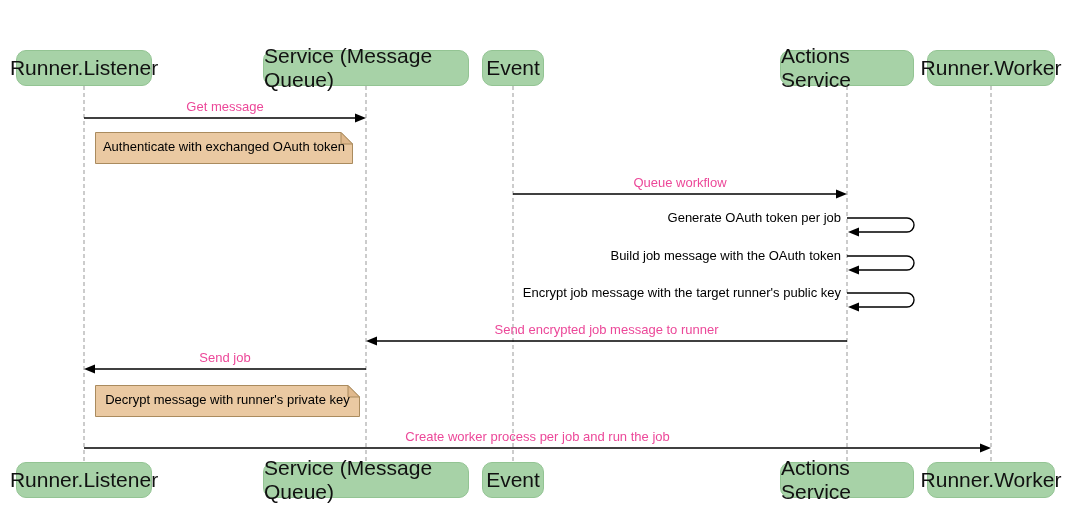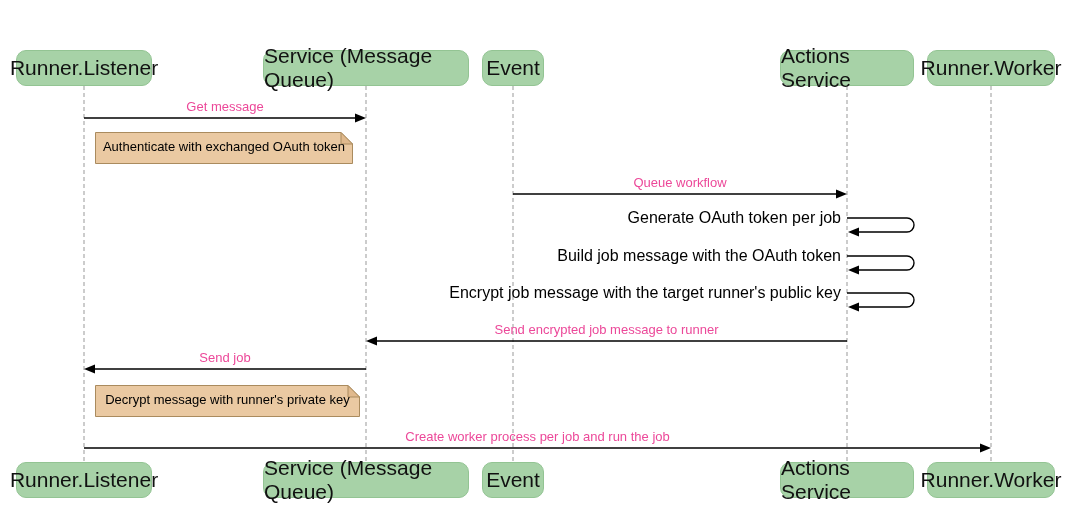--- a/index.html
+++ b/index.html
@@ -16,21 +16,21 @@
     position:absolute;height:36px;box-sizing:border-box;
     background:var(--actor-fill);border:1px solid var(--actor-border);
     border-radius:10px;display:flex;align-items:center;justify-content:center;
     font-size:21px;color:#111;
   }
   .msg-label{
     position:absolute;height:15px;line-height:15px;font-size:13px;color:#ec4899;
     white-space:nowrap;transform:translateX(-50%);
   }
   .self-label{
-    position:absolute;height:15px;line-height:15px;font-size:16px;color:#000;
+    position:absolute;height:15px;line-height:15px;font-size:13px;color:#000;
     white-space:nowrap;
   }
   .note-label{
     position:absolute;display:flex;align-items:center;justify-content:center;
     font-size:13px;color:#000;white-space:nowrap;box-sizing:border-box;
   }
 </style>
 </head>
 <body>
 

